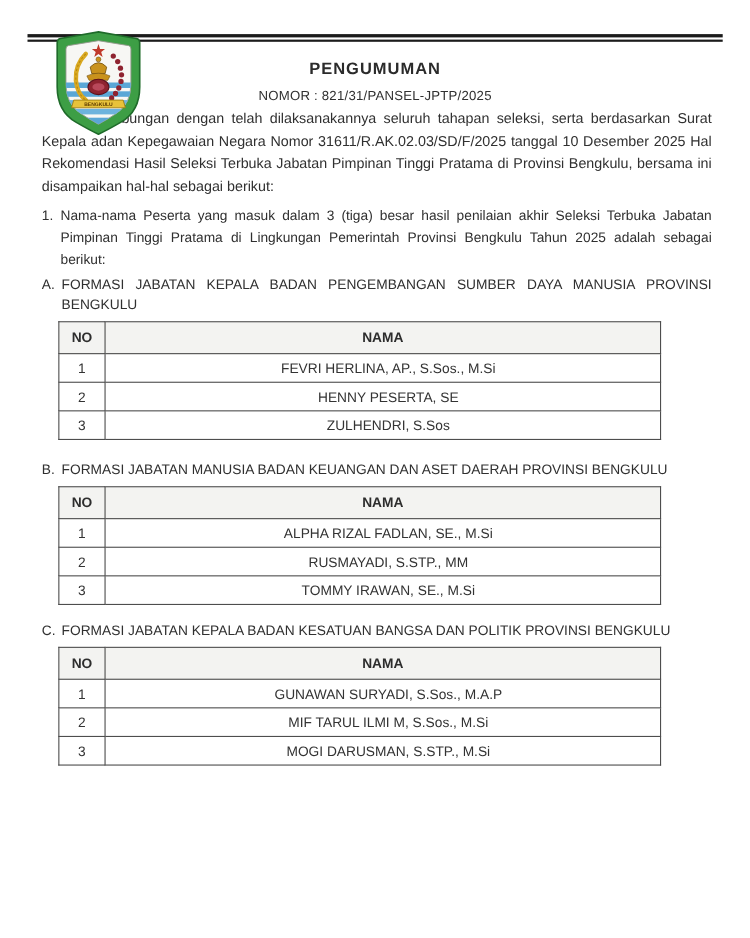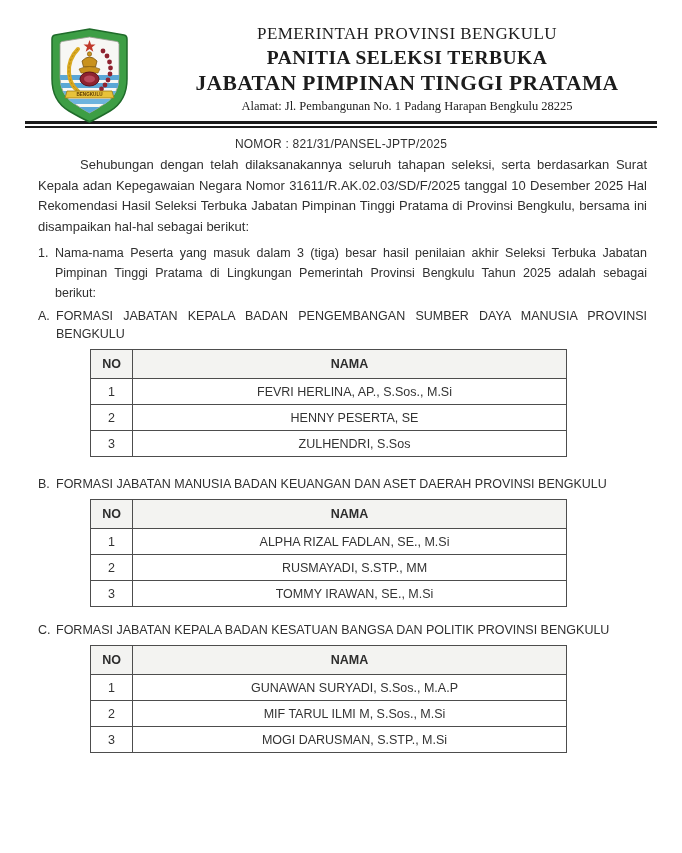--- a/index.html
+++ b/index.html
@@ -79,22 +79,22 @@
     margin-top:4px;
   }
   .sec-letter { flex:0 0 18px; }
   .sec-text { flex:1; text-align:justify; }
   .section + .section .section-heading { margin-top:18px; }
   .section-c .section-heading { margin-top:14px !important; }
 
   
   table.names {
     border-collapse:collapse;
-    margin:6px 0 0 52px;
-    width:477px;
+    margin:6px 0 0 15px;
+    width:548px;
     font-size:12.5px;
     color:#333;
   }
   table.names th, table.names td {
     border:1px solid #4d4d4d;
   }
   table.names th {
     height:26px;
     background:#f3f3f1;
     font-weight:bold;
@@ -154,30 +154,25 @@
 
       <ellipse cx="41.5" cy="52" rx="9.5" ry="7" fill="#8e2330" stroke="#5c111c" stroke-width="1"></ellipse>
       <ellipse cx="41.5" cy="52" rx="5.5" ry="3.4" fill="#b8485a"></ellipse>
 
       <g>
         <path d="M19 64 L64 64 L66 71 L17 71 Z" fill="#e8c23a" stroke="#9c7c14" stroke-width="0.8"></path>
         <text x="41.5" y="69.3" font-size="4.6" text-anchor="middle" font-family="Liberation Sans, sans-serif" font-weight="bold" fill="#5c3a00">BENGKULU</text>
       </g>
     </svg>
 
-    <div class="lh-text">
-      <div class="lh-line1">PEMERINTAH PROVINSI BENGKULU</div>
-      <div class="lh-line2">PANITIA SELEKSI TERBUKA</div>
-      <div class="lh-line3">JABATAN PIMPINAN TINGGI PRATAMA</div>
-      <div class="lh-address">Alamat: Jl. Pembangunan No. 1 Padang Harapan Bengkulu 28225</div>
-    </div>
     <div class="lh-rule"></div>
   </div>
 
   <div class="title-block">
+    <div class="ann-title">PENGUMUMAN</div>
     <div class="ann-number">NOMOR : 821/31/PANSEL-JPTP/2025</div>
   </div>
 
   <p class="opening">Sehubungan dengan telah dilaksanakannya seluruh tahapan seleksi, serta berdasarkan Surat Kepala adan Kepegawaian Negara Nomor 31611/R.AK.02.03/SD/F/2025 tanggal 10 Desember 2025 Hal Rekomendasi Hasil Seleksi Terbuka Jabatan Pimpinan Tinggi Pratama di Provinsi Bengkulu, bersama ini disampaikan hal-hal sebagai berikut:</p>
 
   <div class="numbered-item">
     <span class="item-no">1.</span>
     <span class="item-text">Nama-nama Peserta yang masuk dalam 3 (tiga) besar hasil penilaian akhir Seleksi Terbuka Jabatan Pimpinan Tinggi Pratama di Lingkungan Pemerintah Provinsi Bengkulu Tahun 2025 adalah sebagai berikut:</span>
   </div>
 

